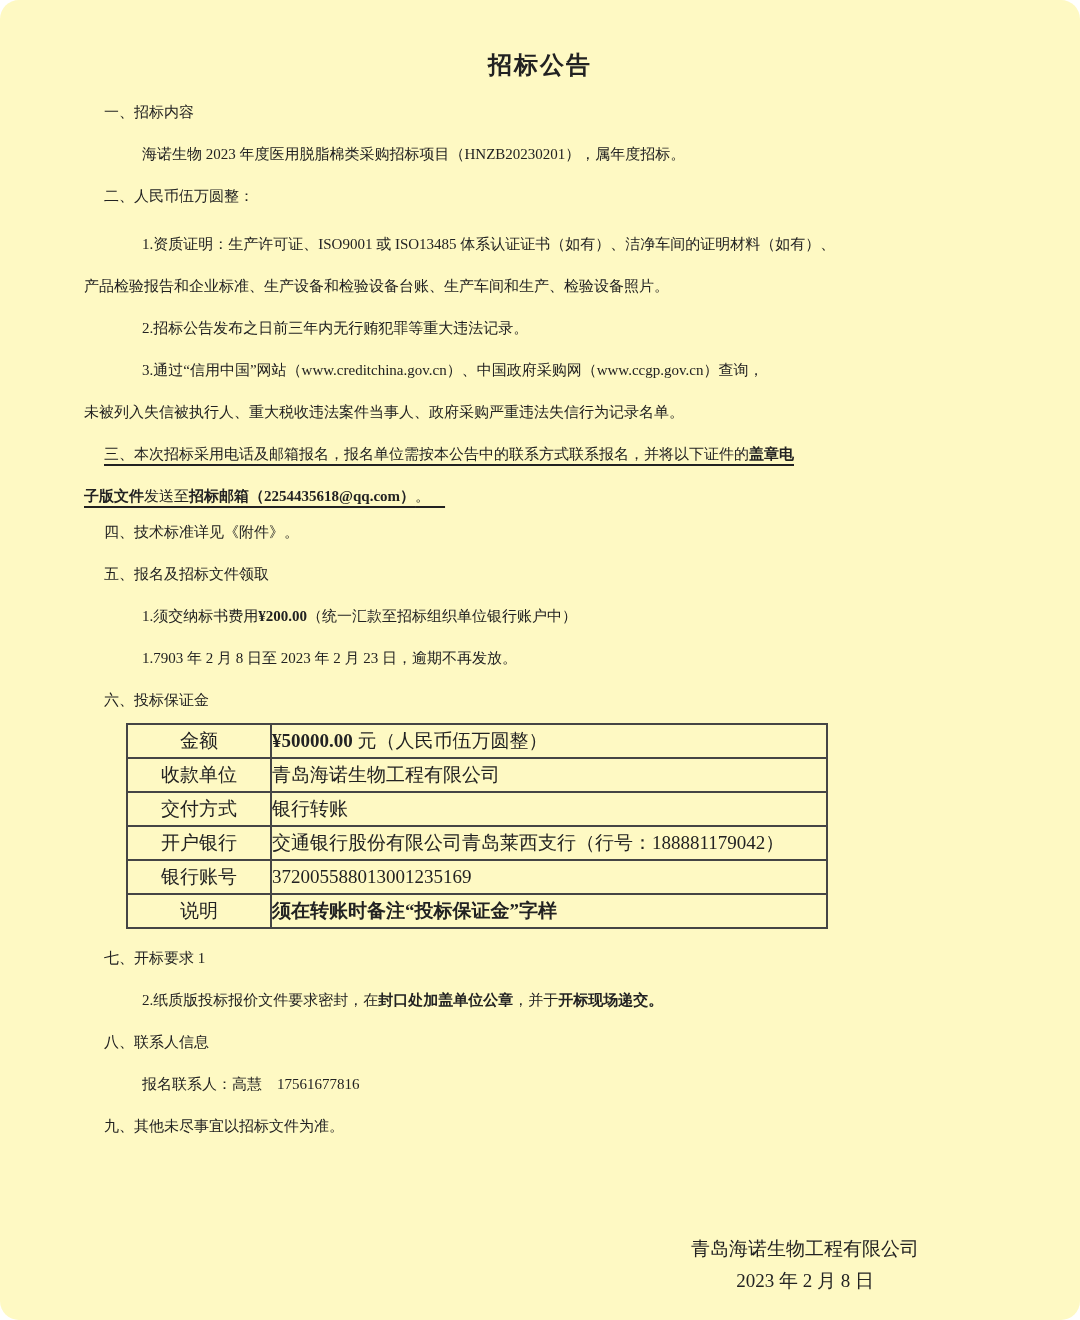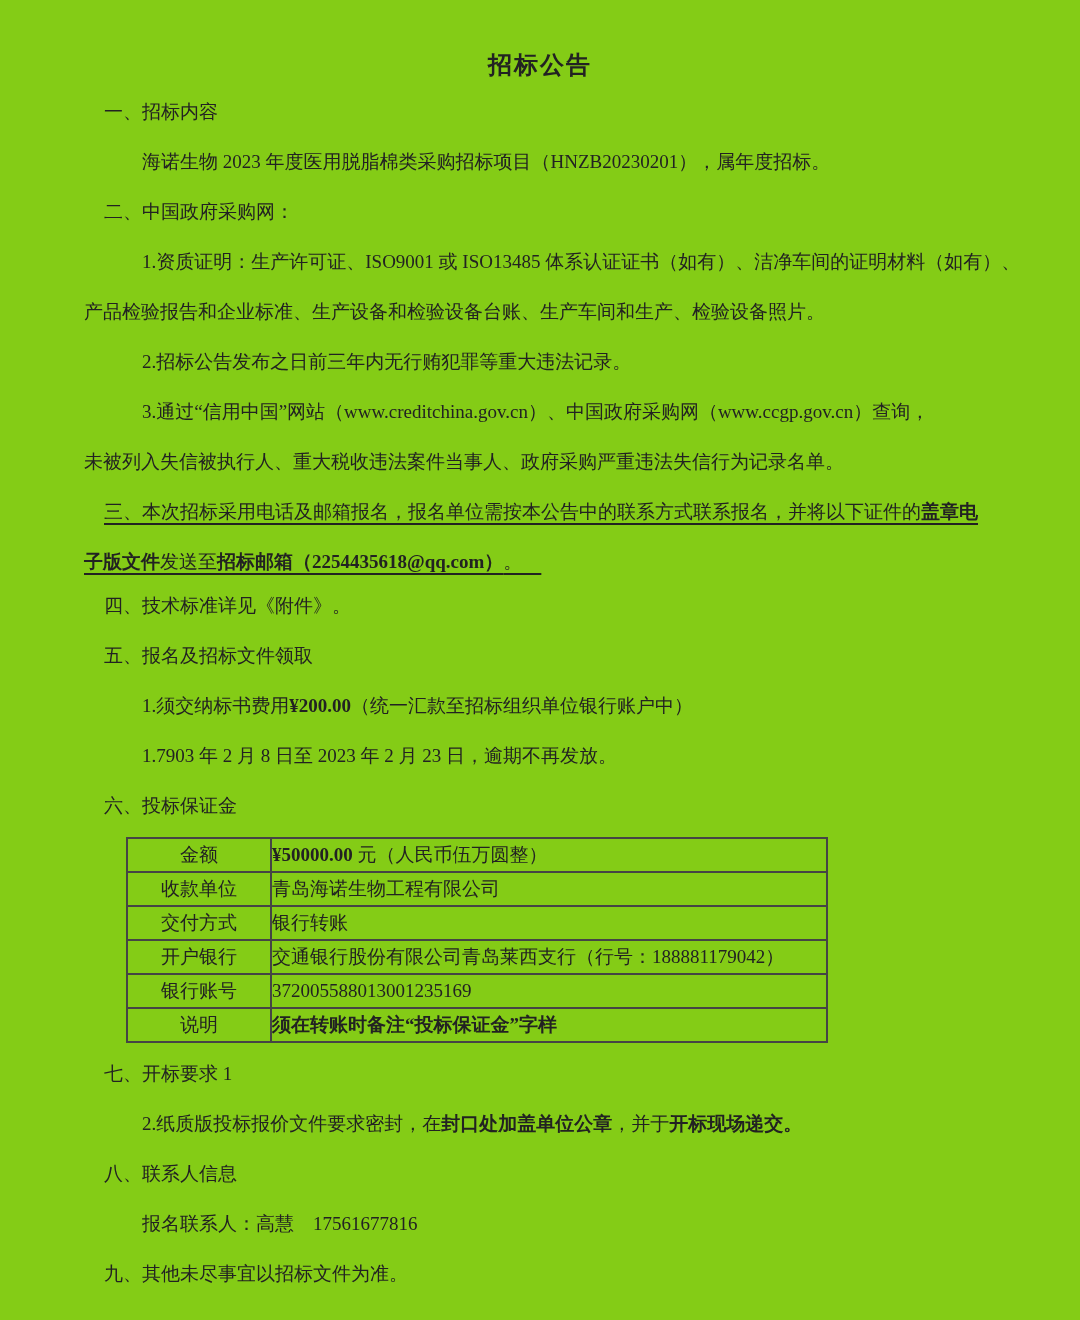--- a/index.html
+++ b/index.html
@@ -1,38 +1,39 @@
 <!DOCTYPE html>
 <html><head>
 <meta charset="utf-8">
 <style>
   html,body{margin:0;padding:0;background:#ffffff;}
   .page{
     position:relative;
     width:1080px;height:1320px;
-    background:#84cc16;
+    background:#fef9c3;
     color:#222222;
     font-family:"Liberation Serif","DejaVu Serif",serif;
     overflow:hidden;
+    border-radius:19px;
   }
   .doc-title{
     margin:0;
     padding-top:50px;
     text-align:center;
     font-size:24px;
     line-height:31px;
     font-weight:bold;
     letter-spacing:2px;
   }
   .paras{margin:0;padding:0;}
   #paras-top{margin-top:12px;}
   #paras-bottom{margin-top:10px;}
   .paras p{
-    margin:12px;
-    font-size:19px;
+    margin:4px;
+    font-size:15px;
     line-height:38px;
     white-space:nowrap;
   }
   p.section{margin-left:104px;}
   p.item{margin-left:142px;}
   p.cont{margin-left:84px;}
   
   #paras-top p:nth-child(4){margin-top:10px;}
   #paras-top p:nth-child(n+5):nth-child(-n+8){margin-top:4px;}
   #paras-top p:nth-child(11){margin-top:-6px;}
@@ -65,21 +66,21 @@
 </style>
 </head>
 <body>
 
 <div class="page">
   <h1 class="doc-title">招标公告</h1>
 
   <div class="paras" id="paras-top">
       <p class="section"><span>一、招标内容</span></p>
       <p class="item"><span>海诺生物 2023 年度医用脱脂棉类采购招标项目（HNZB20230201），属年度招标。</span></p>
-      <p class="section"><span>二、中国政府采购网：</span></p>
+      <p class="section"><span>二、人民币伍万圆整：</span></p>
       <p class="item"><span>1.资质证明：生产许可证、ISO9001 或 ISO13485 体系认证证书（如有）、洁净车间的证明材料（如有）、</span></p>
       <p class="cont"><span>产品检验报告和企业标准、生产设备和检验设备台账、生产车间和生产、检验设备照片。</span></p>
       <p class="item"><span>2.招标公告发布之日前三年内无行贿犯罪等重大违法记录。</span></p>
       <p class="item"><span>3.通过“信用中国”网站（www.creditchina.gov.cn）、中国政府采购网（www.ccgp.gov.cn）查询，</span></p>
       <p class="cont"><span>未被列入失信被执行人、重大税收违法案件当事人、政府采购严重违法失信行为记录名单。</span></p>
       <p class="section"><span class="u">三、本次招标采用电话及邮箱报名，报名单位需按本公告中的联系方式联系报名，并将以下证件的</span><span class="b u">盖章电</span></p>
       <p class="cont"><span class="b u">子版文件</span><span class="u">发送至</span><span class="b u">招标邮箱（2254435618@qq.com）</span><span class="u">。　</span></p>
       <p class="section"><span>四、技术标准详见《附件》。</span></p>
       <p class="section"><span>五、报名及招标文件领取</span></p>
       <p class="item"><span>1.须交纳标书费用</span><span class="b">¥200.00</span><span>（统一汇款至招标组织单位银行账户中）</span></p>

